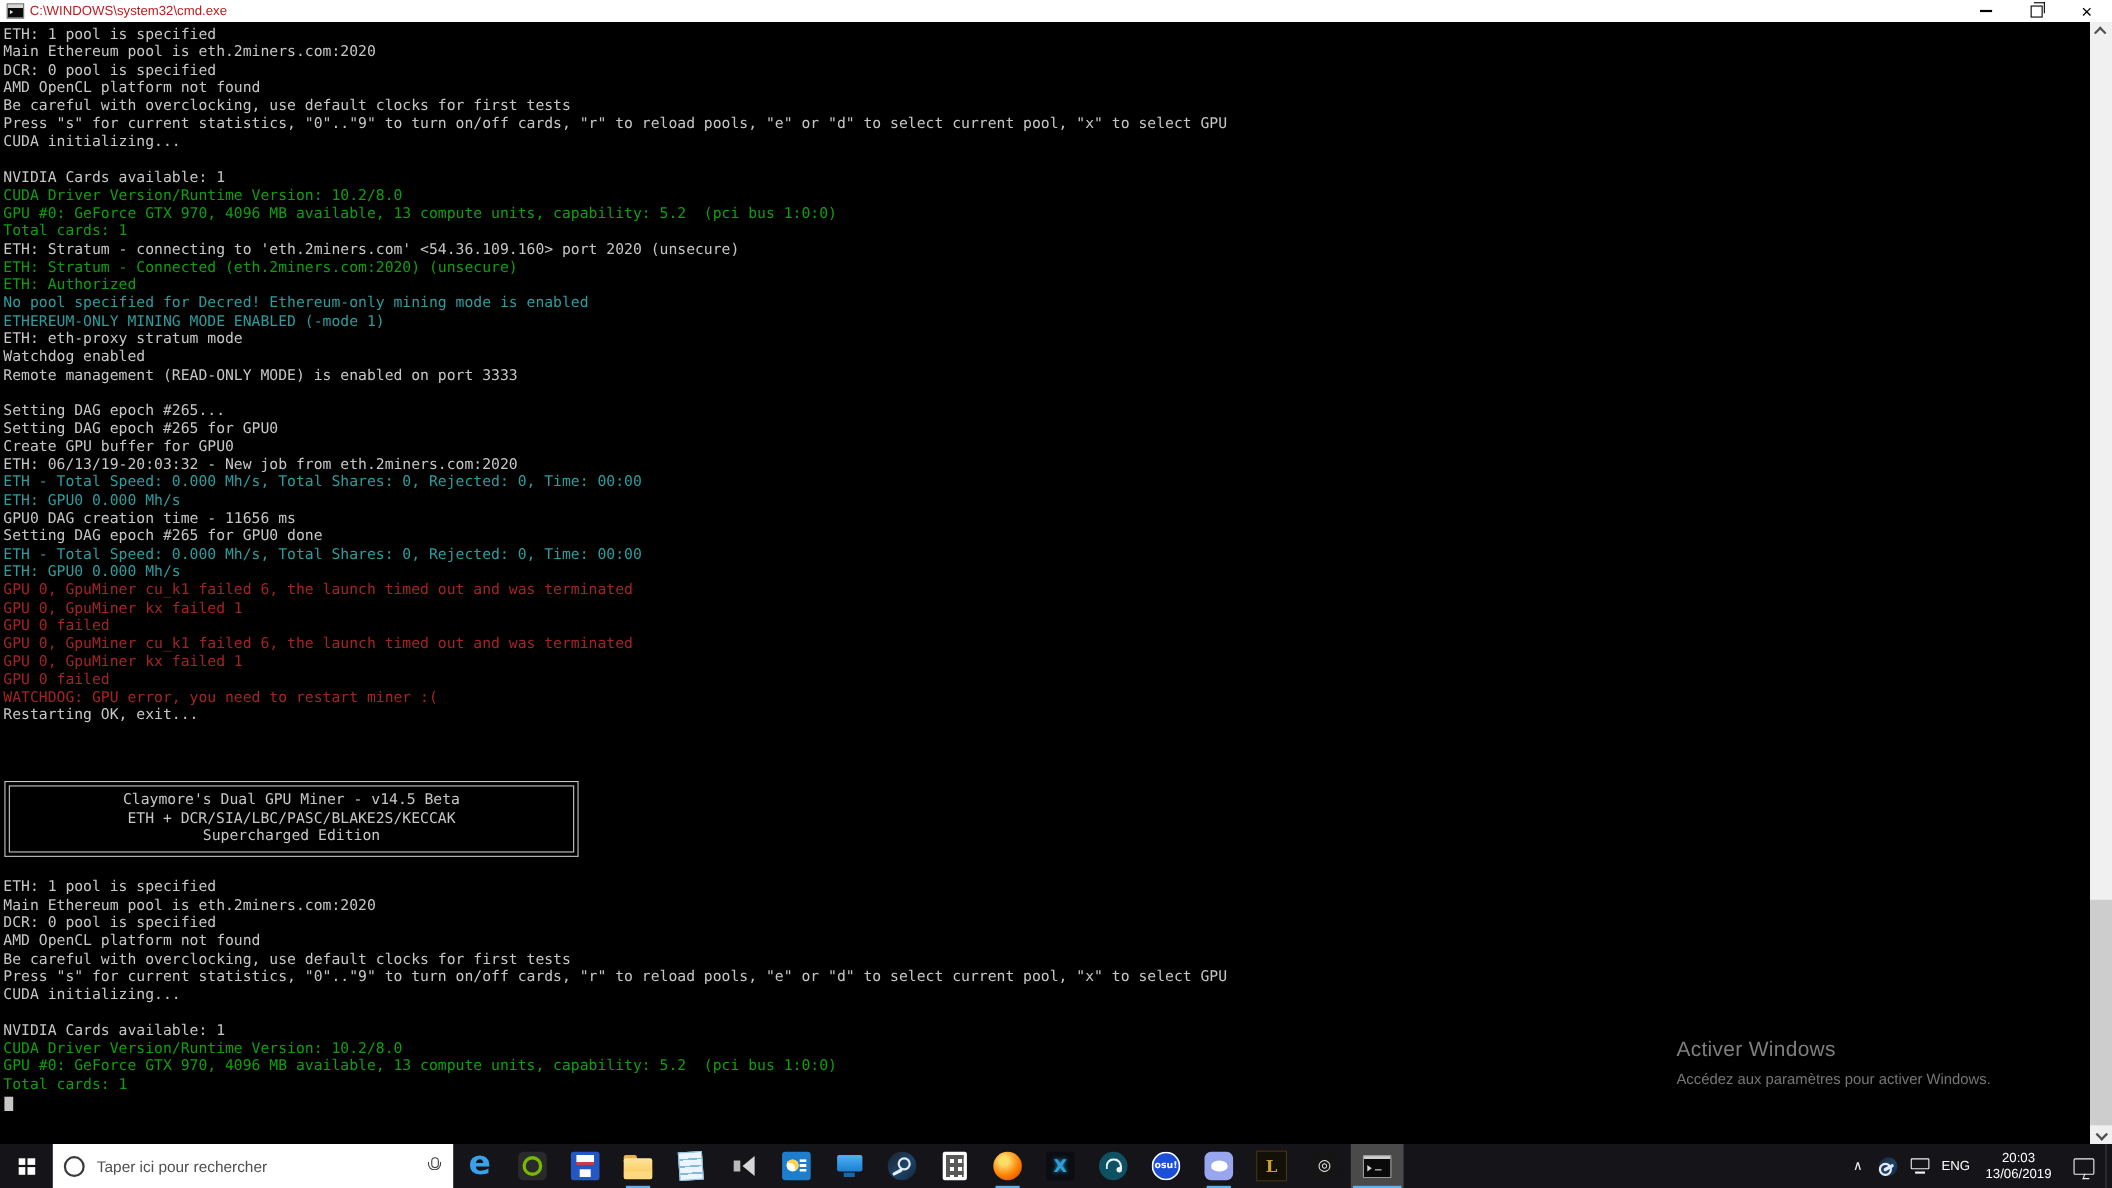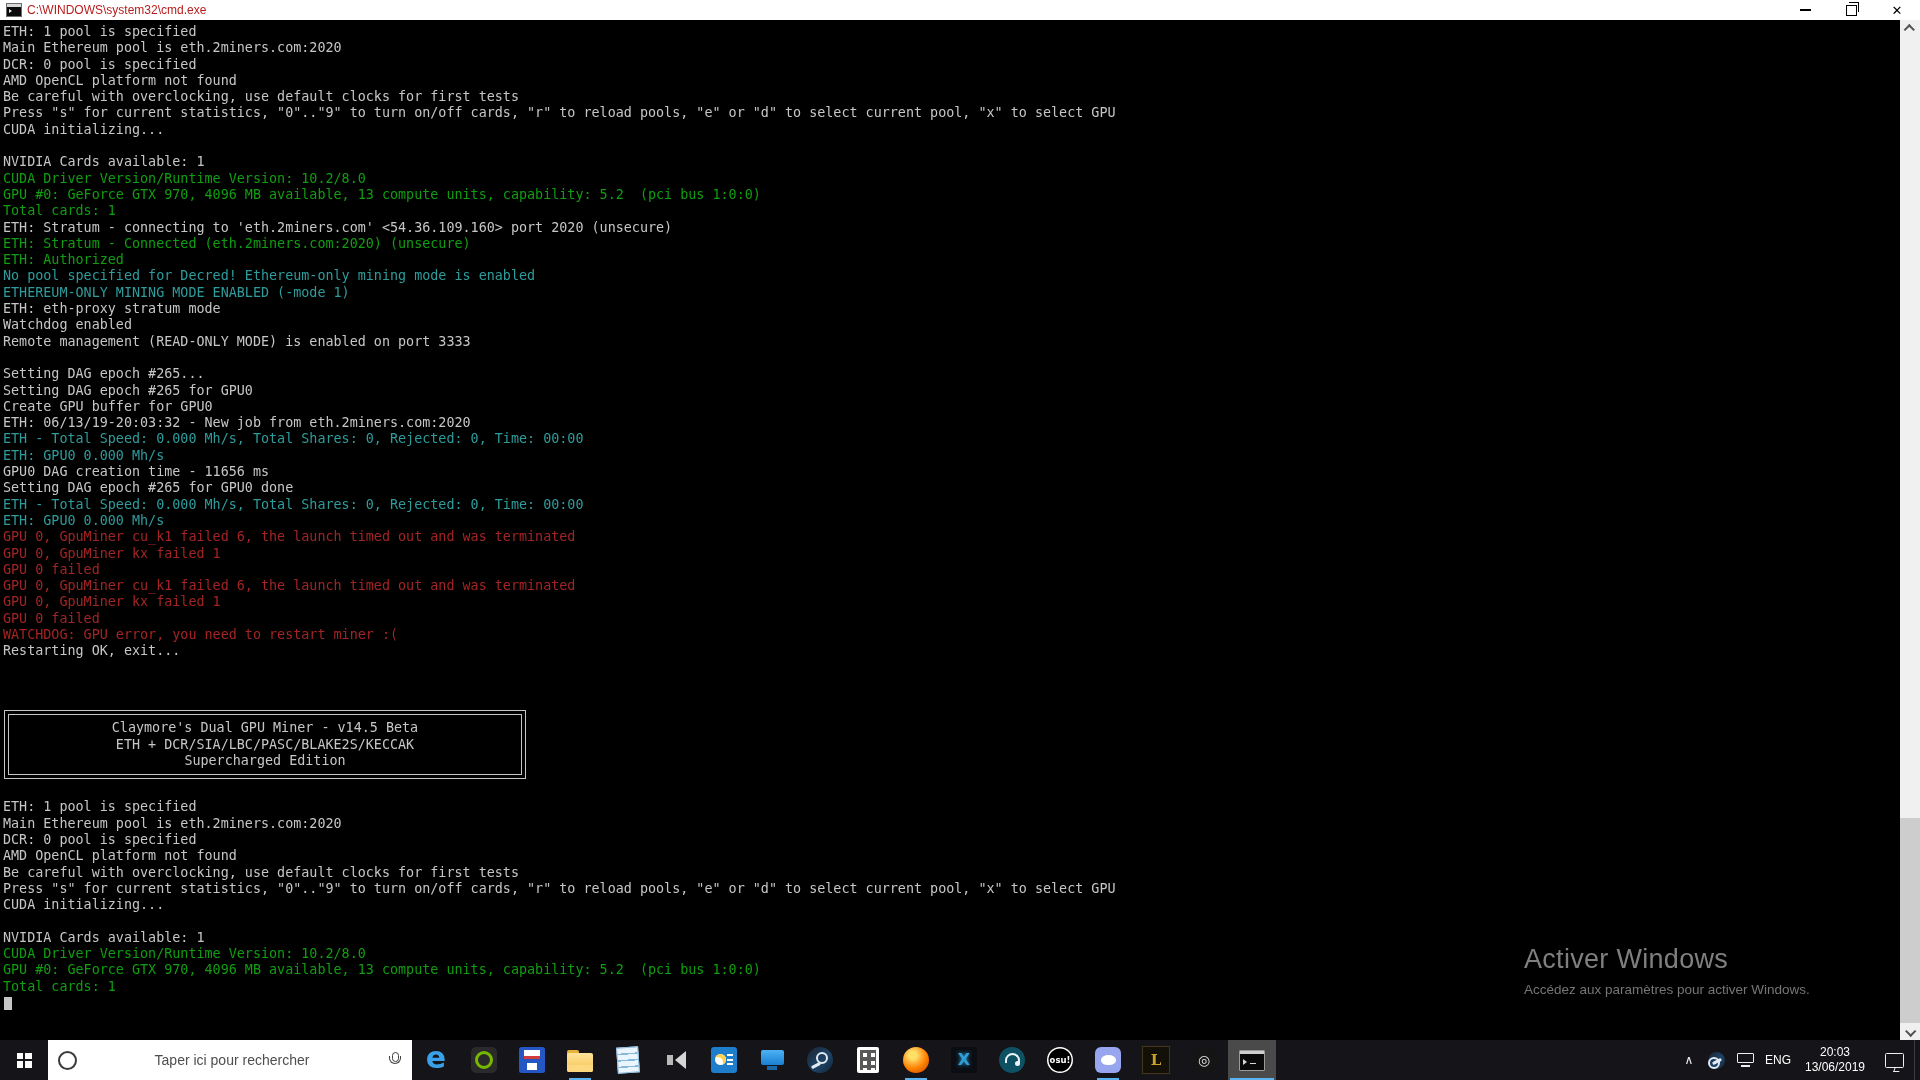--- a/index.html
+++ b/index.html
@@ -32,42 +32,42 @@
 
   .banner{display:inline-block;border:1px solid #c6c6c6;padding:3px;margin:2px 0 0 1px;background:#000;}
   .banner-inner{border:1px solid #c6c6c6;width:462px;padding:5px 25px;text-align:center;color:#c6c6c6;}
   .banner-inner div{height:16.3px;white-space:pre;}
 
   .bottom-block{margin-top:20px;}
   .cursor{width:8px;height:13px;background:#c6c6c6;margin-left:1px;margin-top:2px;}
 
   
   .watermark{position:absolute;left:1524px;top:944px;z-index:2;}
-  .wm-title{font-size:27px;font-weight:300;color:#7f7f7f;letter-spacing:.3px;}
+  .wm-title{font-size:19px;font-weight:300;color:#7f7f7f;letter-spacing:.3px;}
   .wm-sub{font-size:13.5px;color:#767676;margin-top:7px;}
 
   
   .scrollbar{position:absolute;top:20px;right:0;bottom:40px;width:20px;background:#f0f0f0;z-index:7;}
   .sb-btn{position:absolute;left:0;width:20px;height:17px;display:flex;align-items:center;justify-content:center;}
   .sb-up{top:0}.sb-down{bottom:0}
   .chev{width:6px;height:6px;border-left:2px solid #515151;border-top:2px solid #515151;}
   .chev-up{transform:rotate(45deg) translateY(1px);}
   .chev-down{transform:rotate(-135deg) translateY(1px);}
   .sb-thumb{position:absolute;left:0;width:20px;bottom:17px;height:205px;background:#cdcdcd;}
 
   
   .taskbar{position:absolute;left:0;right:0;bottom:0;height:40px;background:#141419;
            display:flex;align-items:stretch;z-index:10;}
   .start{width:48px;display:flex;align-items:center;justify-content:center;}
   .winlogo{width:15px;height:15px;display:grid;grid-template-columns:1fr 1fr;grid-template-rows:1fr 1fr;gap:1.6px;}
   .winlogo i{background:#fdfdfd;display:block;}
   .searchbox{width:344px;background:#ffffff;display:flex;align-items:center;padding:0 10px;gap:9px;}
   .ring{width:15px;height:15px;border:2px solid #3a3a3a;border-radius:50%;flex:none;}
   .search-input{border:none;outline:none;flex:1;font-size:14px;color:#444;background:transparent;
-                font-family:"Liberation Sans",sans-serif;text-align:center;}
+                font-family:"Liberation Sans",sans-serif;}
   .search-input::placeholder{color:#4f4f4f;opacity:1;}
   .mic{position:relative;width:15px;height:17px;flex:none;}
   .mic::before{content:"";position:absolute;left:5px;top:0;width:4.5px;height:8px;
                border:1.5px solid #3f3f3f;border-radius:4px;}
   .mic::after{content:"";position:absolute;left:2px;top:4px;width:10px;height:7px;
               border:1.5px solid #3f3f3f;border-top:none;border-radius:0 0 8px 8px;}
 
   .apps{display:flex;}
   .tb-btn{width:48px;position:relative;display:flex;align-items:center;justify-content:center;}
   .tb-btn.active{background:#4a4a4a;}
@@ -116,21 +116,21 @@
         background-blend-mode:lighten;opacity:.85;}
   .icon-firefox{border-radius:50%;
         background:radial-gradient(circle at 38% 32%,#ffe066 0 16%,#ffb13d 34%,#ff8300 55%,#e25e00 78%,#ff9a3d 100%);}
   .icon-game{background:#0b0d12;border-radius:3px;}
   .icon-game .glyph{color:#2f9fd6;font-weight:bold;font-size:16px;text-shadow:0 0 4px #2f9fd6;}
   .icon-headset{border-radius:50%;background:#0d5163;}
   .icon-headset::before{content:"";position:absolute;top:6px;left:6px;width:11px;height:8px;
         border:2px solid #eaf4f7;border-bottom:none;border-radius:8px 8px 0 0;}
   .icon-headset::after{content:"";position:absolute;right:5px;bottom:7px;width:5px;height:5px;
         background:#eaf4f7;border-radius:50%;}
-  .icon-osu{border-radius:50%;background:#000000;box-shadow:inset 0 0 0 1.5px #fff;}
+  .icon-osu{border-radius:50%;background:#1d4ed8;box-shadow:inset 0 0 0 1.5px #fff;}
   .icon-osu .glyph{font-size:8.5px;font-weight:bold;color:#fff;}
   .icon-discord{border-radius:6px;background:#97a6ef;}
   .icon-discord::after{content:"";width:15px;height:10px;background:#fff;border-radius:50% 50% 45% 45%;}
   .icon-lol{background:#131008;border:1px solid #43361a;}
   .icon-lol .glyph{font-family:"DejaVu Serif",serif;font-weight:bold;font-size:15px;color:#c9a227;}
   .icon-spiral{border-radius:50%;background:#151515;}
   .icon-spiral .glyph{font-size:14px;color:#e4e4e4;}
   .icon-cmd{width:24px;height:19px;background:linear-gradient(#cfcfcf 0 3px,#0a0a0a 3px);
         border:1px solid #9a9a9a;border-radius:1px;}
   .icon-cmd::before{content:"";position:absolute;left:3px;top:8px;width:0;height:0;

